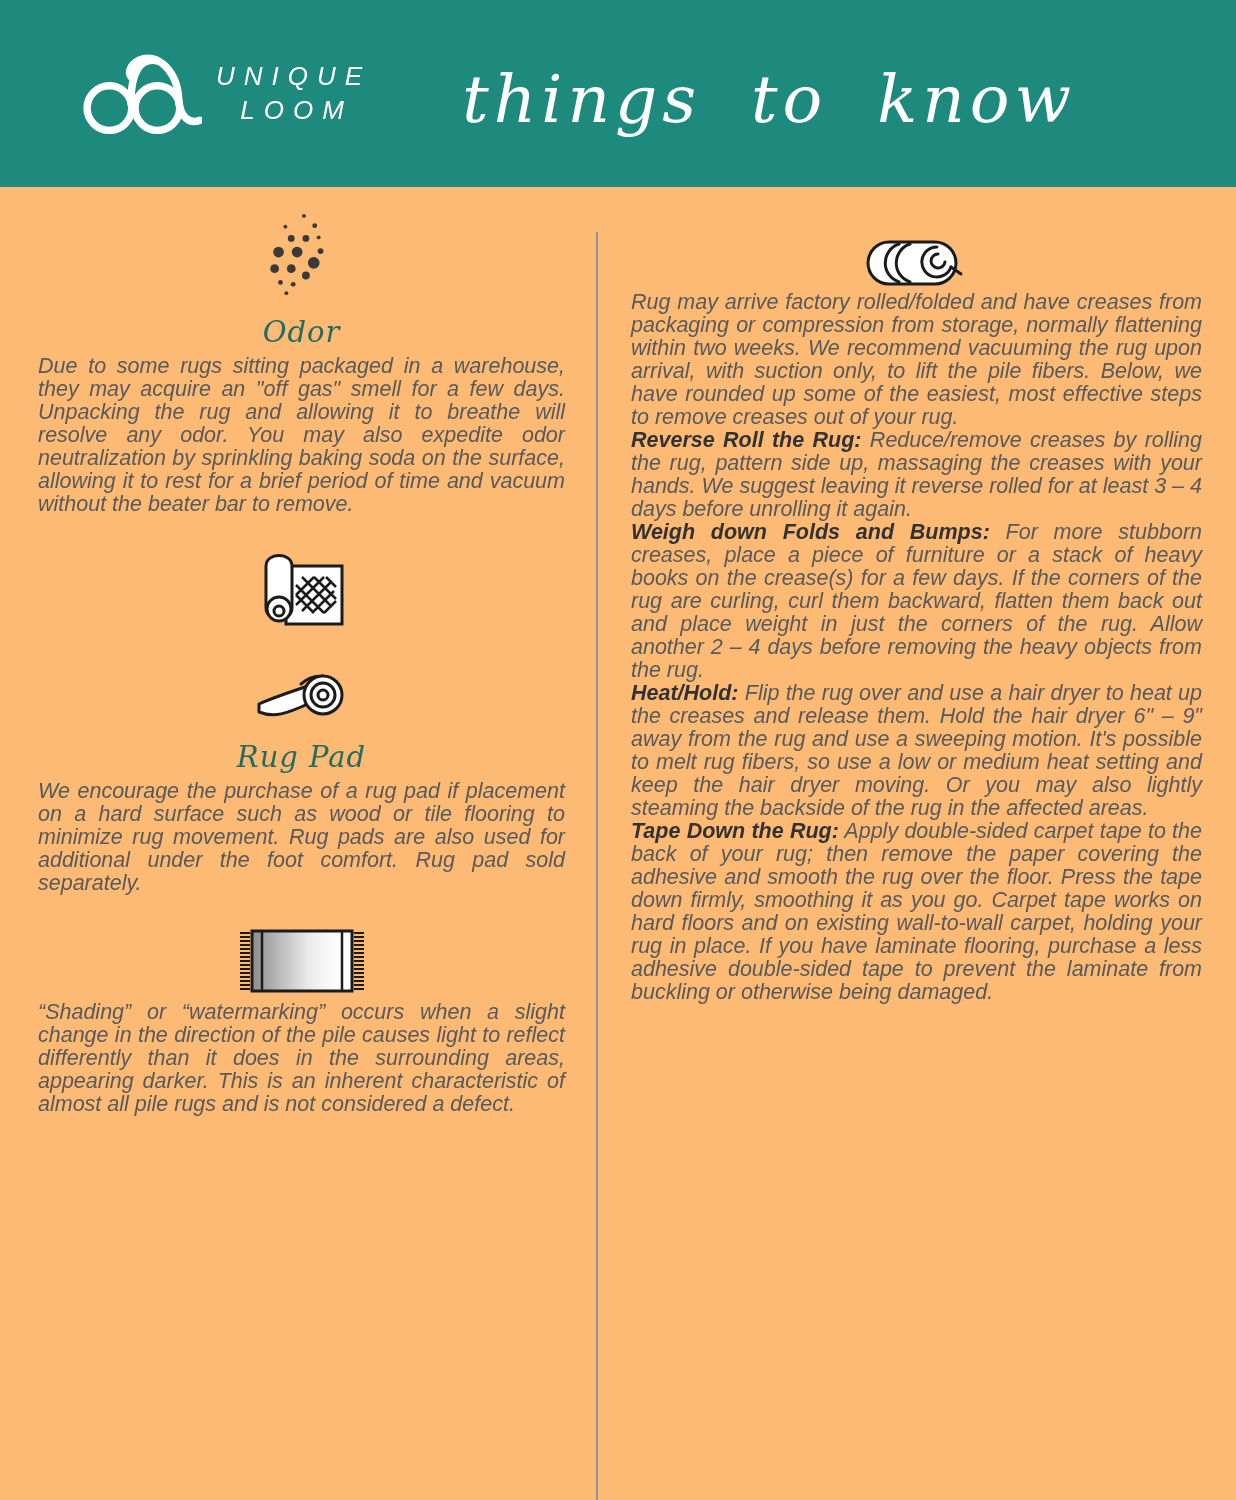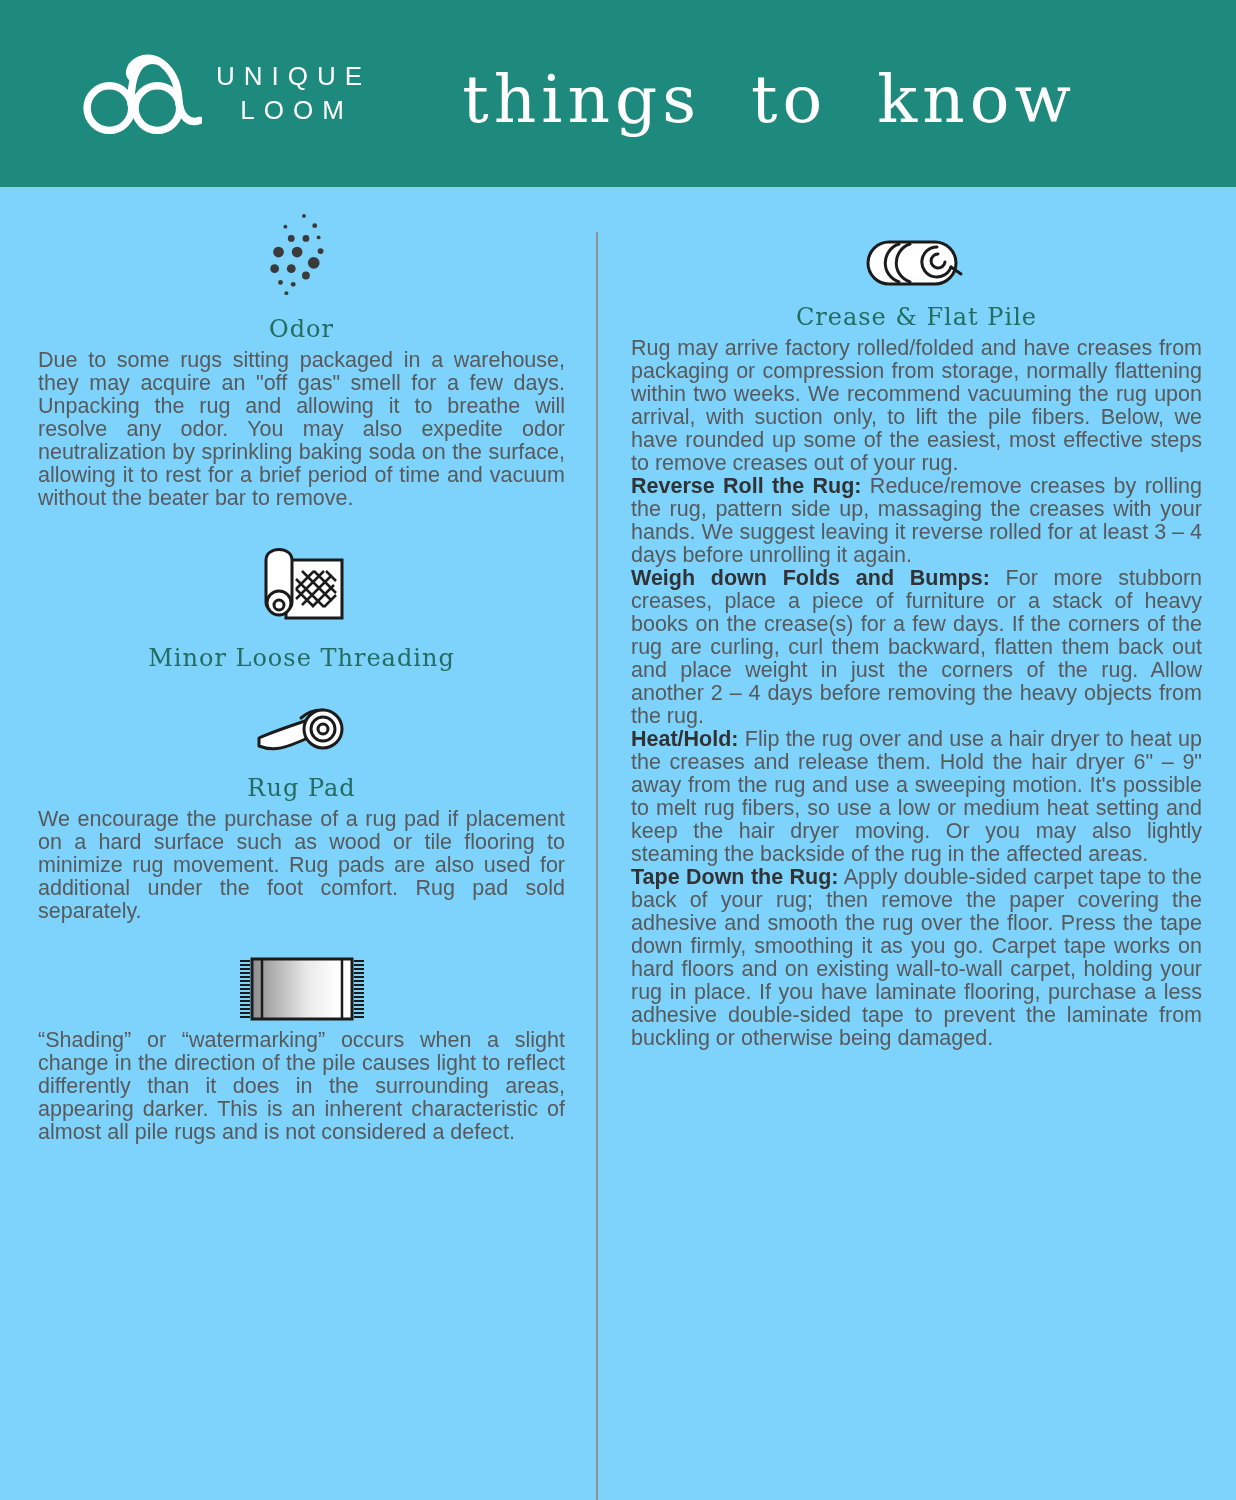--- a/index.html
+++ b/index.html
@@ -2,22 +2,22 @@
 <html style="--band: #1e8a7e; --heading-teal: #246b60; --body-text: #58595b; --bold-text: #323234; --divider: #909296; --icon-stroke: #1b1b1b;"><head>
 <meta charset="utf-8">
 <style>
   :root{
     --band:#1e8a7e; --heading-teal:#246b60; --body-text:#58595b;
     --bold-text:#323234; --divider:#909296; --icon-stroke:#1b1b1b;
   }
   *{box-sizing:border-box;}
   html,body{margin:0;padding:0;background:#fff;}
   .page{
-    width:1236px;height:1500px;overflow:hidden;background:#7dd3fc;
-    font-family:"Liberation Sans",sans-serif;position:relative;
+    width:1236px;height:1500px;overflow:hidden;background:#fdba74;
+    font-family:"Liberation Sans",sans-serif;position:relative;font-style:italic;
   }
   
   .band{
     height:187px;background:var(--band);display:flex;align-items:center;
   }
   .logo{display:flex;align-items:center;margin-left:78px;}
   .logo svg{width:124px;height:96px;display:block;}
   .brand{
     color:#fff;margin-left:14px;font-size:26px;letter-spacing:9px;
     line-height:1.3;font-weight:400;
@@ -30,21 +30,21 @@
   }
   
   .content{display:flex;align-items:stretch;height:1313px;}
   .col{overflow:hidden;}
   .col.left{width:596px;padding:0 31px 0 38px;}
   .divider{width:2px;background:var(--divider);margin-top:45px;}
   .col.right{flex:1;padding:0 34px 0 33px;}
   .icon-wrap{display:flex;justify-content:center;padding:4px 0;}
   h2{
     margin:12px 0 6px;text-align:center;font-family:"DejaVu Serif","Liberation Serif",serif;
-    font-weight:400;font-size:24px;color:var(--heading-teal);letter-spacing:1px;
+    font-weight:400;font-size:29px;color:var(--heading-teal);letter-spacing:1px;
   }
   p.body{
     margin:0;font-size:21.5px;line-height:23px;color:var(--body-text);
     text-align:justify;
   }
   p.body b{color:var(--bold-text);font-weight:bold;}
   .sec.first .icon-wrap{padding-top:24px;}
   .sec + .sec{margin-top:26px;}
   .right .icon-wrap{padding-top:50px;}
   .tip{margin-top:29px;}
@@ -105,21 +105,20 @@
         <div class="icon-wrap">
           <svg class="lineart" width="92" height="88" viewBox="0 0 92 88">
             <rect x="30" y="20" width="56" height="58" fill="#fff"></rect>
             <path stroke-width="2.5" d="M46 31 L76 61 M40 39 L68 67 M40 49 L58 67 M58 31 L80 53 M70 31 L80 41
                      M40 49 L58 31 M40 59 L68 31 M46 65 L76 35 M56 67 L78 45 M68 67 L80 55"></path>
             <path d="M10 20 C10 6 36 6 36 20 L36 62 C36 76 10 76 10 62 Z" fill="#fff"></path>
             <circle cx="23" cy="63" r="12" fill="#fff"></circle>
             <circle cx="23" cy="65" r="5" fill="#fff"></circle>
           </svg>
         </div>
-        <h2>Minor Loose Threading</h2>
       </div>
 
       <div class="sec">
         <div class="icon-wrap">
           <svg class="lineart" width="100" height="56" viewBox="0 0 100 56" stroke-linejoin="round" stroke-linecap="round">
             <path d="M56 18 C38 24 20 30 7 36 L7 44 C22 50 34 46 58 35" fill="#fff"></path>
             <path d="M71 8 C60 8 55 11 49 16"></path>
             <circle cx="71" cy="27" r="19" fill="#fff"></circle>
             <circle cx="71" cy="27" r="12" fill="#fff"></circle>
             <circle cx="71" cy="27" r="5" fill="#fff"></circle>
@@ -158,21 +157,20 @@
       <div class="icon-wrap">
         <svg class="lineart" width="112" height="50" viewBox="0 0 112 50" stroke-width="3.2" stroke-linecap="round">
           <path d="M28 5 H74 A21 21 0 1 1 74 47 H28 A21 21 0 1 1 28 5 Z" fill="#fff"></path>
           <path d="M38 7 A20 20 0 0 0 38 45"></path>
           <path d="M49 7 A20 20 0 0 0 49 45"></path>
           <path d="M76 10 A15 15 0 1 0 90 30"></path>
           <path d="M77 17 A7 7 0 1 0 84 25"></path>
           <path d="M90 30 L100 37"></path>
         </svg>
       </div>
-      <h2>Crease &amp; Flat Pile</h2>
       <p class="body">Rug may arrive factory rolled/folded and have creases from packaging or compression from storage, normally flattening within two weeks. We recommend vacuuming the rug upon arrival, with suction only, to lift the pile fibers. Below, we have rounded up some of the easiest, most effective steps to remove creases out of your rug.</p>
 
       <p class="body tip"><b>Reverse Roll the Rug:</b><span> Reduce/remove creases by rolling the rug, pattern side up, massaging the creases with your hands. We suggest leaving it reverse rolled for at least 3 – 4 days before unrolling it again.</span></p>
 
       <p class="body tip"><b>Weigh down Folds and Bumps:</b><span> For more stubborn creases, place a piece of furniture or a stack of heavy books on the crease(s) for a few days. If the corners of the rug are curling, curl them backward, flatten them back out and place weight in just the corners of the rug. Allow another 2 – 4 days before removing the heavy objects from the rug.</span></p>
 
       <p class="body tip"><b>Heat/Hold:</b><span> Flip the rug over and use a hair dryer to heat up the creases and release them. Hold the hair dryer 6" – 9" away from the rug and use a sweeping motion. It's possible to melt rug fibers, so use a low or medium heat setting and keep the hair dryer moving. Or you may also lightly steaming the backside of the rug in the affected areas.</span></p>
 
       <p class="body tip"><b>Tape Down the Rug:</b><span> Apply double-sided carpet tape to the back of your rug; then remove the paper covering the adhesive and smooth the rug over the floor. Press the tape down firmly, smoothing it as you go. Carpet tape works on hard floors and on existing wall-to-wall carpet, holding your rug in place. If you have laminate flooring, purchase a less adhesive double-sided tape to prevent the laminate from buckling or otherwise being damaged.</span></p>
 

